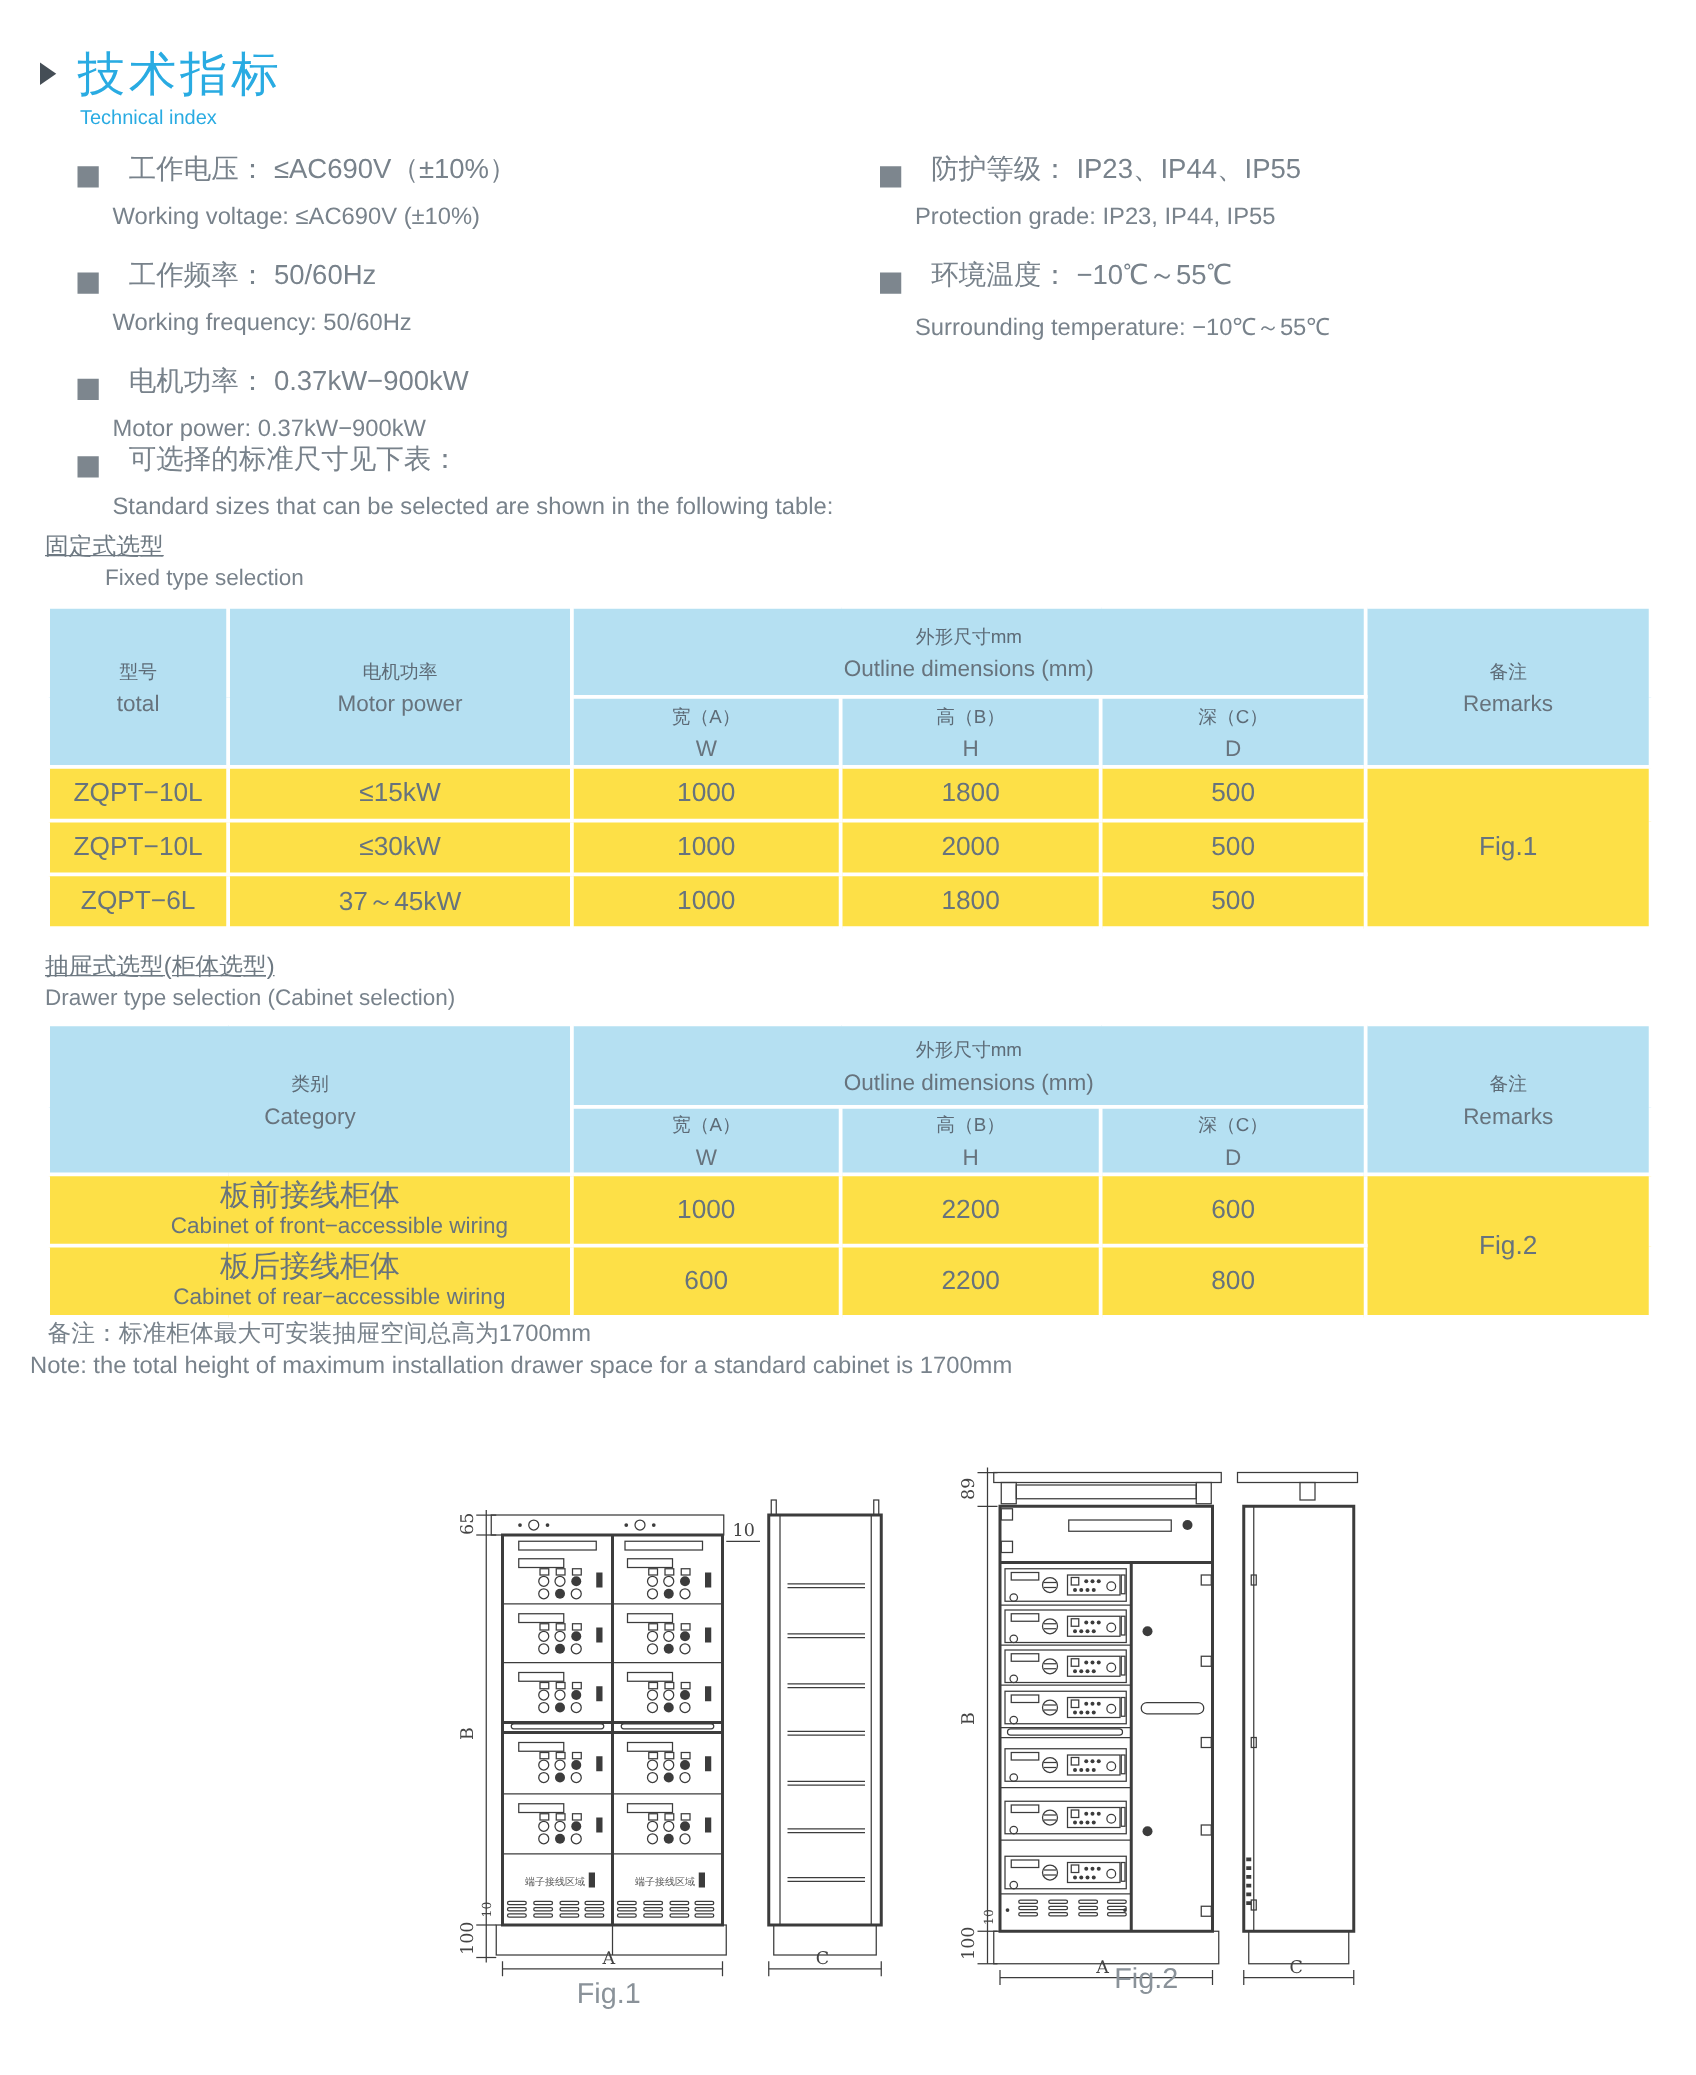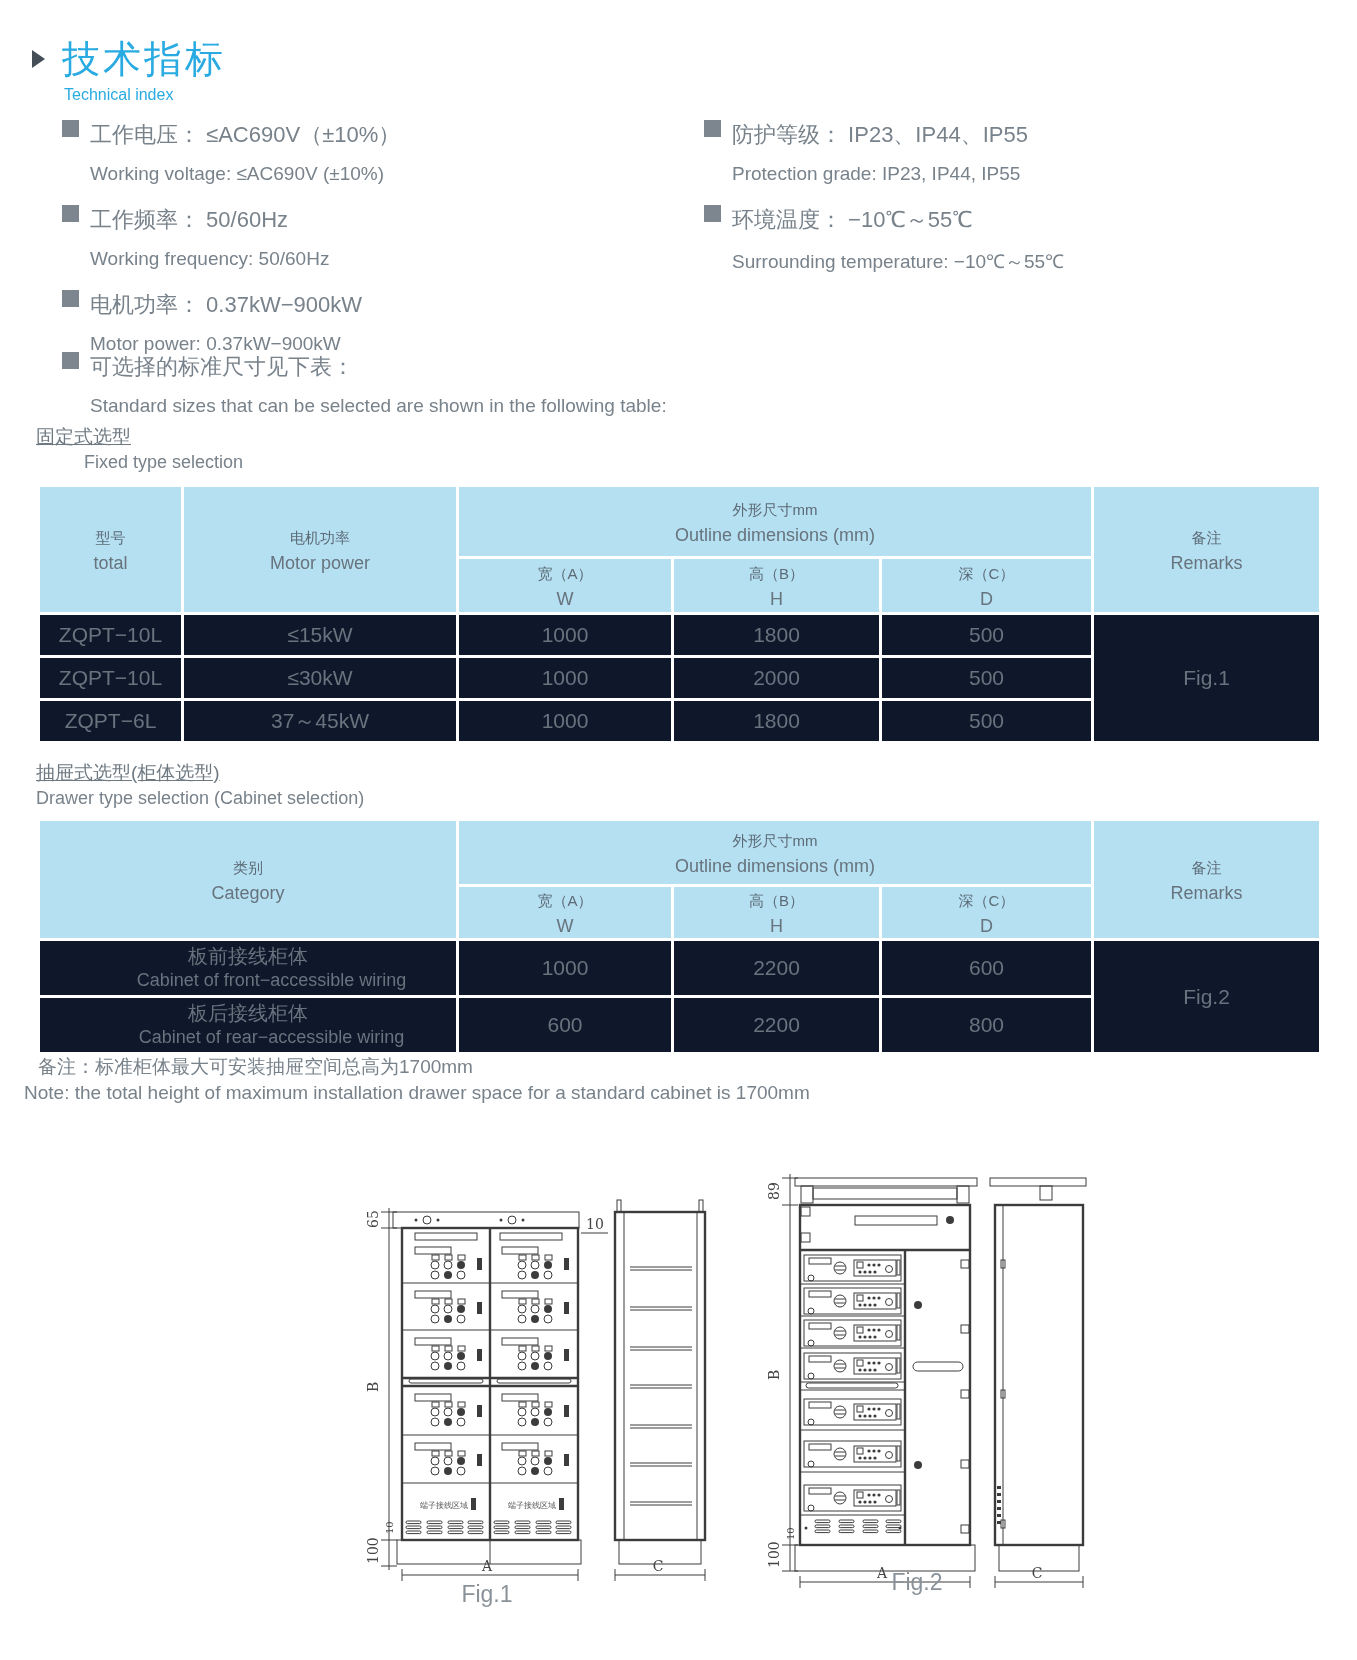--- a/index.html
+++ b/index.html
@@ -7,37 +7,37 @@
         font-family:"Liberation Sans",sans-serif;color:#7b858d;}
   .abs{position:absolute;}
 
   
   .marker{width:0;height:0;border-left:13px solid #454e56;border-top:9px solid transparent;border-bottom:9px solid transparent;}
   .title-cn{font-size:38px;color:#29abe2;letter-spacing:3px;}
   .title-en{font-size:16px;color:#29abe2;}
 
   
   .spec-item{margin-bottom:20px;}
-  .spec-cn{font-size:22px;display:flex;align-items:flex-start;gap:11px;color:#78828b;}
+  .spec-cn{font-size:22px;display:flex;align-items:flex-end;gap:24px;color:#78828b;}
   .spec-cn .sq{width:17px;height:17px;background:#7d868e;flex:0 0 auto;}
   .spec-en{font-size:19px;margin:13px 0 0 28px;color:#78828b;}
 
   
   .sec-cn{font-size:19px;color:#6e7982;text-decoration:underline;}
   .sec-en{font-size:18px;color:#78828b;}
 
   
   table{border-collapse:collapse;table-layout:fixed;width:1282px;}
   th,td{border:3px solid #fff;padding:0;text-align:center;vertical-align:middle;}
   th{background:#b5e0f2;font-weight:normal;}
-  td{background:#0f172a;}
+  td{background:#fde047;}
   .hcn{display:block;font-size:15px;color:#5d6b77;line-height:27px;}
   .hen{display:block;font-size:18px;color:#67737d;line-height:24px;}
   .dval{font-size:21px;color:#67737d;}
-  .dcn{display:block;font-size:20px;color:#67737d;line-height:25px;}
+  .dcn{display:block;font-size:24px;color:#67737d;line-height:25px;}
   .den{display:block;font-size:18px;color:#67737d;line-height:23px;margin-left:47px;}
 
   .note-line{font-size:19px;color:#78828b;}
 
   
   .ln{stroke:#3c3c3c;fill:none;stroke-width:1;}
   .ln2{stroke:#3c3c3c;fill:none;stroke-width:2.4;}
   .dimt{font-family:"DejaVu Serif",serif;font-size:14px;fill:#444;}
   .dims{font-family:"DejaVu Serif",serif;font-size:10px;fill:#444;}
   .cap{font-size:23px;fill:#8a9299;font-family:"Liberation Sans",sans-serif;}

